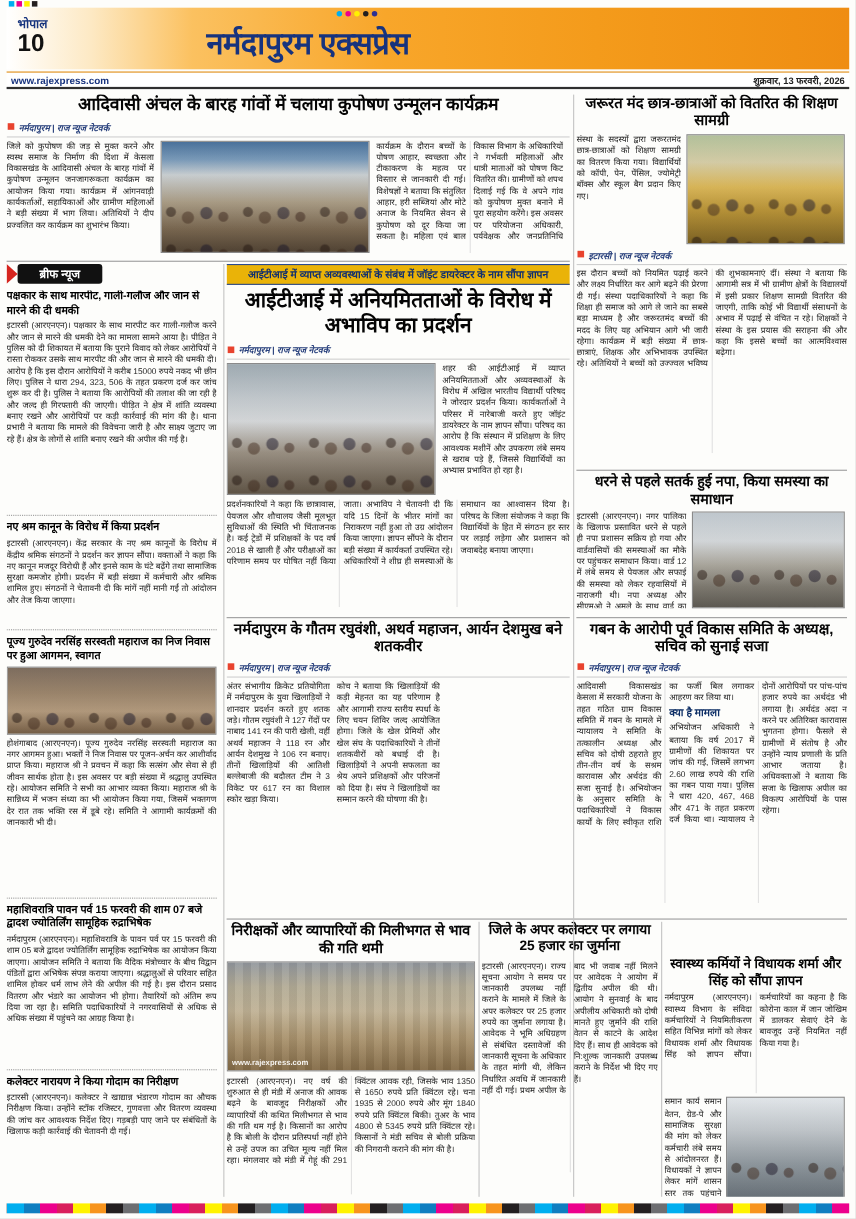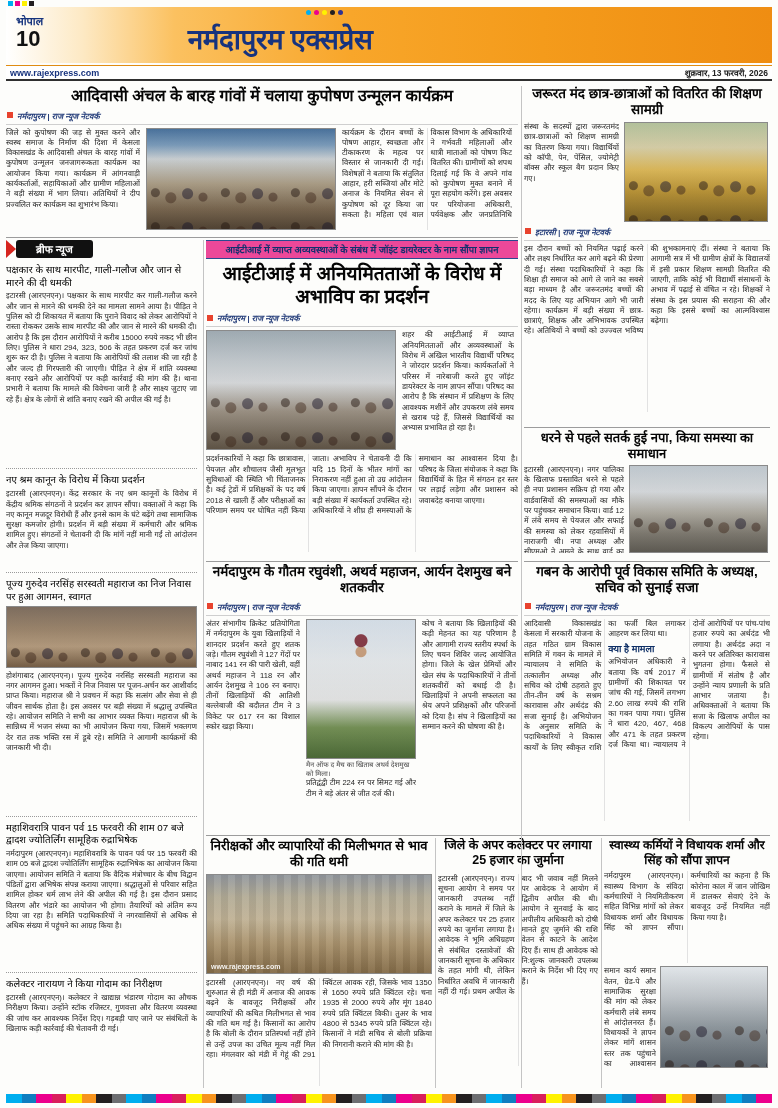--- a/index.html
+++ b/index.html
@@ -20,39 +20,39 @@
 .ed-item::before{content:"◆";color:#d6251f;font-size:7px;margin-right:3px;vertical-align:1px;}
 .brand{position:absolute;right:6px;top:6px;width:112px;height:44px;background:linear-gradient(135deg,#e23a2a,#f05a22 55%,#f7941d);border-radius:6px;display:flex;align-items:center;justify-content:center;color:#fff;font-weight:bold;font-size:15px;box-shadow:0 1px 2px rgba(0,0,0,.3);}
 .dateline{position:absolute;left:6px;top:65px;width:766px;height:16px;display:flex;justify-content:space-between;align-items:center;padding:0 4px;border-top:1px solid #e08c12;border-bottom:2.5px solid #2f2f2f;background:#fff;}
 .site{font-size:9px;font-weight:bold;color:#17337e;}
 .date{font-size:8.5px;font-weight:bold;color:#222;}
 .regmarks{position:absolute;left:8px;top:1px;display:flex;gap:2px;}
 .regmarks i{width:5px;height:5px;display:block;}
 
 .s-head{font-weight:bold;color:#050505;text-align:center;line-height:1.22;}
 .h-a{font-size:16px;}.h-b{font-size:13.5px;}.h-c{font-size:19px;text-align:center;}.h-d{font-size:13px;}
-.h-e{font-size:13.5px;}.h-f{font-size:13.5px;}.h-g{font-size:13px;}.h-h{font-size:12.5px;}.h-i{font-size:12px;}
+.h-e{font-size:13.5px;}.h-f{font-size:13.5px;}.h-g{font-size:13px;}.h-h{font-size:12.5px;}.h-i{font-size:12px;margin-top:31px;}
 .byline{display:flex;align-items:center;gap:4px;font-size:8px;border-bottom:1px solid #cfcfcf;padding:2px 1px 3px;margin:2px 0 3px;font-style:italic;}
 .byline-sq{width:6px;height:6px;background:#e8432e;display:inline-block;flex:0 0 auto;}
 .byline-text{font-weight:bold;color:#28407c;}
 .body-text{font-size:7.6px;line-height:1.36;text-align:justify;color:#232323;overflow:hidden;}
 .cols2{column-count:2;column-gap:7px;column-rule:1px solid #e2e2e2;}
 .cols3{column-count:3;column-gap:7px;column-rule:1px solid #e2e2e2;}
 .caption{font-size:7px;color:#444;line-height:1.25;padding-top:2px;}
-.kicker{font-size:9.5px;font-weight:bold;color:#12306e;text-align:center;border-top:1px solid #2a4a8f;border-bottom:1px solid #2a4a8f;background:#ec4899;padding:2px 0;margin-bottom:3px;}
+.kicker{font-size:9.5px;font-weight:bold;color:#12306e;text-align:center;border-top:1px solid #2a4a8f;border-bottom:1px solid #2a4a8f;background:#eab308;padding:2px 0;margin-bottom:3px;}
 .subhead{font-size:9.5px;font-weight:bold;color:#0e2f66;margin:3px 0 2px;display:block;}
 .hline{position:absolute;border-top:1.5px solid #9c9c9c;}
 .vline{position:absolute;border-left:1px solid #c4c4c4;}
 
 .brief-bar{display:flex;align-items:center;margin-bottom:6px;}
 .brief-flag{width:0;height:0;border-top:9px solid transparent;border-bottom:9px solid transparent;border-left:10px solid #d6251f;}
 .brief-pill{background:#111;color:#fff;font-weight:bold;font-size:10.5px;padding:2px 20px;border-radius:3px;}
 .brief{overflow:hidden;}
 .brief + .brief{border-top:1px dotted #9a9a9a;margin-top:5px;padding-top:5px;}
-.brief-title{font-size:9.8px;font-weight:normal;line-height:1.3;color:#000;margin-bottom:2px;}
+.brief-title{font-size:9.8px;font-weight:bold;line-height:1.3;color:#000;margin-bottom:2px;}
 
 .photo{position:relative;border:1px solid #8a8a8a;overflow:hidden;}
 .photo::after{content:"";position:absolute;inset:0;background:linear-gradient(180deg,rgba(255,255,255,.10),rgba(0,0,0,.16));}
 .crowd::before{content:"";position:absolute;left:0;right:0;bottom:0;height:55%;background-image:radial-gradient(circle at 12% 55%,rgba(45,30,22,.55) 4px,transparent 5px),radial-gradient(circle at 34% 70%,rgba(70,45,30,.5) 5px,transparent 6px),radial-gradient(circle at 58% 58%,rgba(35,30,48,.55) 5px,transparent 6px),radial-gradient(circle at 80% 68%,rgba(60,35,25,.5) 4px,transparent 5px);background-size:70px 34px;}
 .ph-a{background:linear-gradient(180deg,#35618f 0%,#6f93b5 16%,#cdd3d6 30%,#b3a48a 55%,#846f55 80%,#5f4f3d 100%);}
 .ph-b{background:linear-gradient(180deg,#a9b98f 0%,#d8cfa4 25%,#e7bf55 48%,#c99f37 70%,#93742a 100%);}
 .ph-c{background:linear-gradient(180deg,#93a0a8 0%,#c3cacf 26%,#e0e3e5 44%,#a79c8d 68%,#706352 100%);}
 .ph-d{background:linear-gradient(180deg,#b7c0c7 0%,#d9dde0 30%,#b5b1a6 55%,#8b867b 78%,#6e6a61 100%);}
 .ph-guru{background:linear-gradient(180deg,#6e5c4c 0%,#9c8367 38%,#c2a685 66%,#8a6f52 100%);}
 .ph-e{background:radial-gradient(circle at 50% 15%,#7c2a37 0 6px,transparent 7px),radial-gradient(circle at 50% 23%,#c79a76 0 5px,transparent 6px),linear-gradient(180deg,#cdd7e1 0%,#e9edf0 30%,#f4f5f5 58%,#7f9f5c 78%,#597c41 100%);}
@@ -171,25 +171,20 @@
   </section>
 
   <section class="abs" style="left:206px;top:564px;width:312px;height:268px;overflow:hidden;">
     <h2 class="s-head h-e">नर्मदापुरम के गौतम रघुवंशी, अथर्व महाजन, आर्यन देशमुख बने शतकवीर</h2>
     <div class="byline">
       <span class="byline-sq"></span>
       <span class="byline-text">नर्मदापुरम | राज न्यूज नेटवर्क</span>
     </div>
     <div style="display:flex;gap:6px;">
       <div class="body-text" style="width:94px;height:198px;">अंतर संभागीय क्रिकेट प्रतियोगिता में नर्मदापुरम के युवा खिलाड़ियों ने शानदार प्रदर्शन करते हुए शतक जड़े। गौतम रघुवंशी ने 127 गेंदों पर नाबाद 141 रन की पारी खेली, वहीं अथर्व महाजन ने 118 रन और आर्यन देशमुख ने 106 रन बनाए। तीनों खिलाड़ियों की आतिशी बल्लेबाजी की बदौलत टीम ने 3 विकेट पर 617 रन का विशाल स्कोर खड़ा किया।</div>
-      <div style="width:110px;">
-        <div class="photo ph-e" style="width:110px;height:140px;"></div>
-        <div class="caption">मैन ऑफ द मैच का खिताब अथर्व देशमुख को मिला।</div>
-        <div class="body-text" style="height:40px;">प्रतिद्वंद्वी टीम 224 रन पर सिमट गई और टीम ने बड़े अंतर से जीत दर्ज की।</div>
-      </div>
       <div class="body-text" style="width:94px;height:198px;">कोच ने बताया कि खिलाड़ियों की कड़ी मेहनत का यह परिणाम है और आगामी राज्य स्तरीय स्पर्धा के लिए चयन शिविर जल्द आयोजित होगा। जिले के खेल प्रेमियों और खेल संघ के पदाधिकारियों ने तीनों शतकवीरों को बधाई दी है। खिलाड़ियों ने अपनी सफलता का श्रेय अपने प्रशिक्षकों और परिजनों को दिया है। संघ ने खिलाड़ियों का सम्मान करने की घोषणा की है।</div>
     </div>
   </section>
 
   <section class="abs" style="left:524px;top:564px;width:246px;height:268px;overflow:hidden;">
     <h2 class="s-head h-f">गबन के आरोपी पूर्व विकास समिति के अध्यक्ष, सचिव को सुनाई सजा</h2>
     <div class="byline">
       <span class="byline-sq"></span>
       <span class="byline-text">नर्मदापुरम | राज न्यूज नेटवर्क</span>
     </div>

